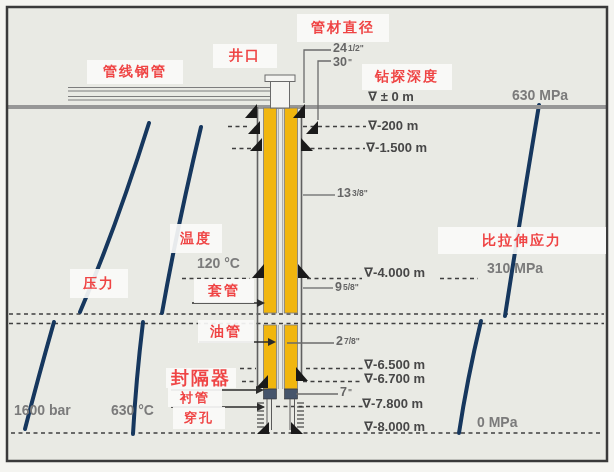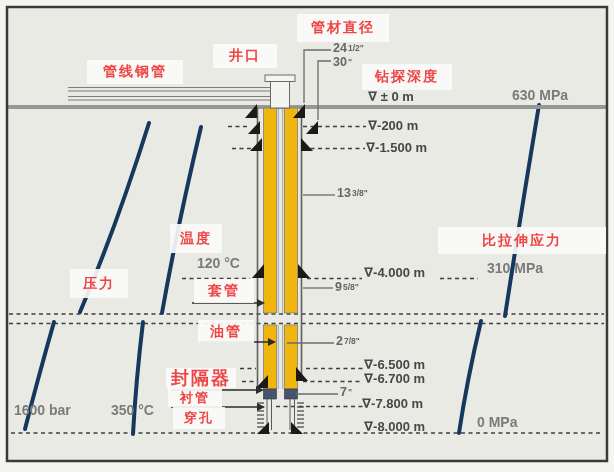--- a/index.html
+++ b/index.html
@@ -175,21 +175,21 @@
 <div class="lbl depth" style="left:364px;top:265px;">∇-4.000 m</div>
 <div class="lbl depth" style="left:364px;top:357px;">∇-6.500 m</div>
 <div class="lbl depth" style="left:364px;top:371px;">∇-6.700 m</div>
 <div class="lbl depth" style="left:362px;top:396px;">∇-7.800 m</div>
 <div class="lbl depth" style="left:364px;top:419px;">∇-8.000 m</div>
 
 <div class="lbl val" style="left:512px;top:87px;">630 MPa</div>
 <div class="lbl val" style="left:487px;top:260px;">310 MPa</div>
 <div class="lbl val" style="left:477px;top:414px;">0 MPa</div>
 <div class="lbl val" style="left:197px;top:255px;">120 °C</div>
-<div class="lbl val" style="left:111px;top:402px;">350 °C</div>
+<div class="lbl val" style="left:111px;top:402px;">630 °C</div>
 <div class="lbl val" style="left:14px;top:402px;">1600 bar</div>
 
 <div class="lbl dia" style="left:333px;top:41px;">
   <span>24</span>
       <sup>1/2"</sup>
 </div>
 <div class="lbl dia" style="left:333px;top:55px;">
   <span>30</span>
       <sup>"</sup>
 </div>

